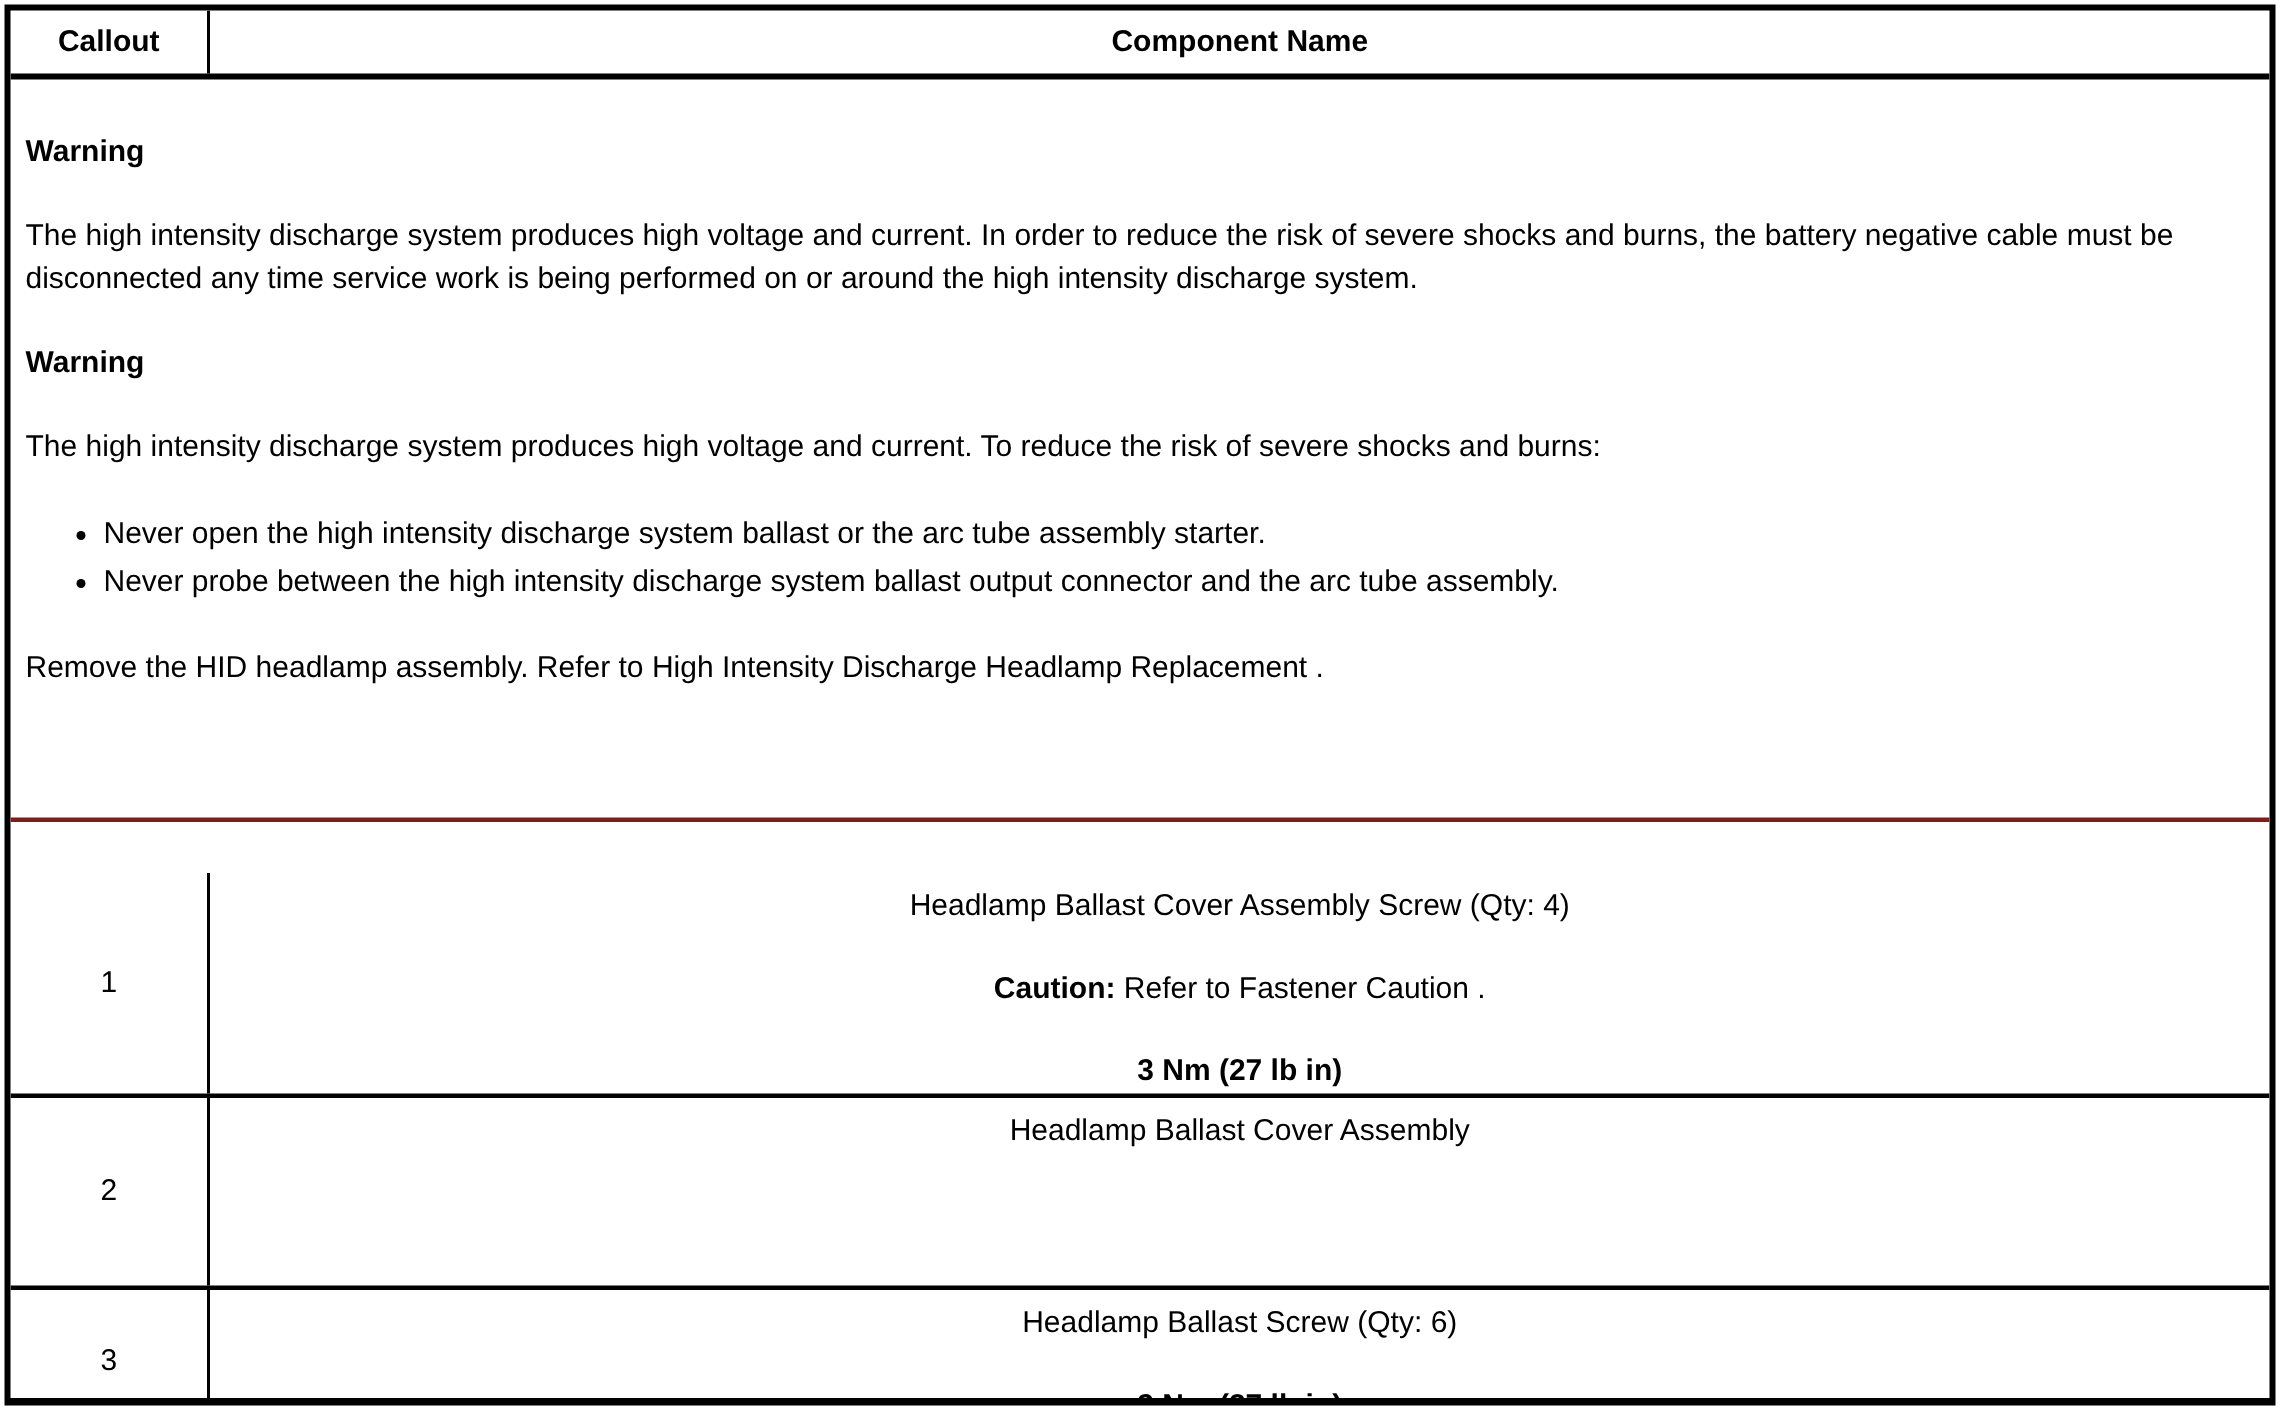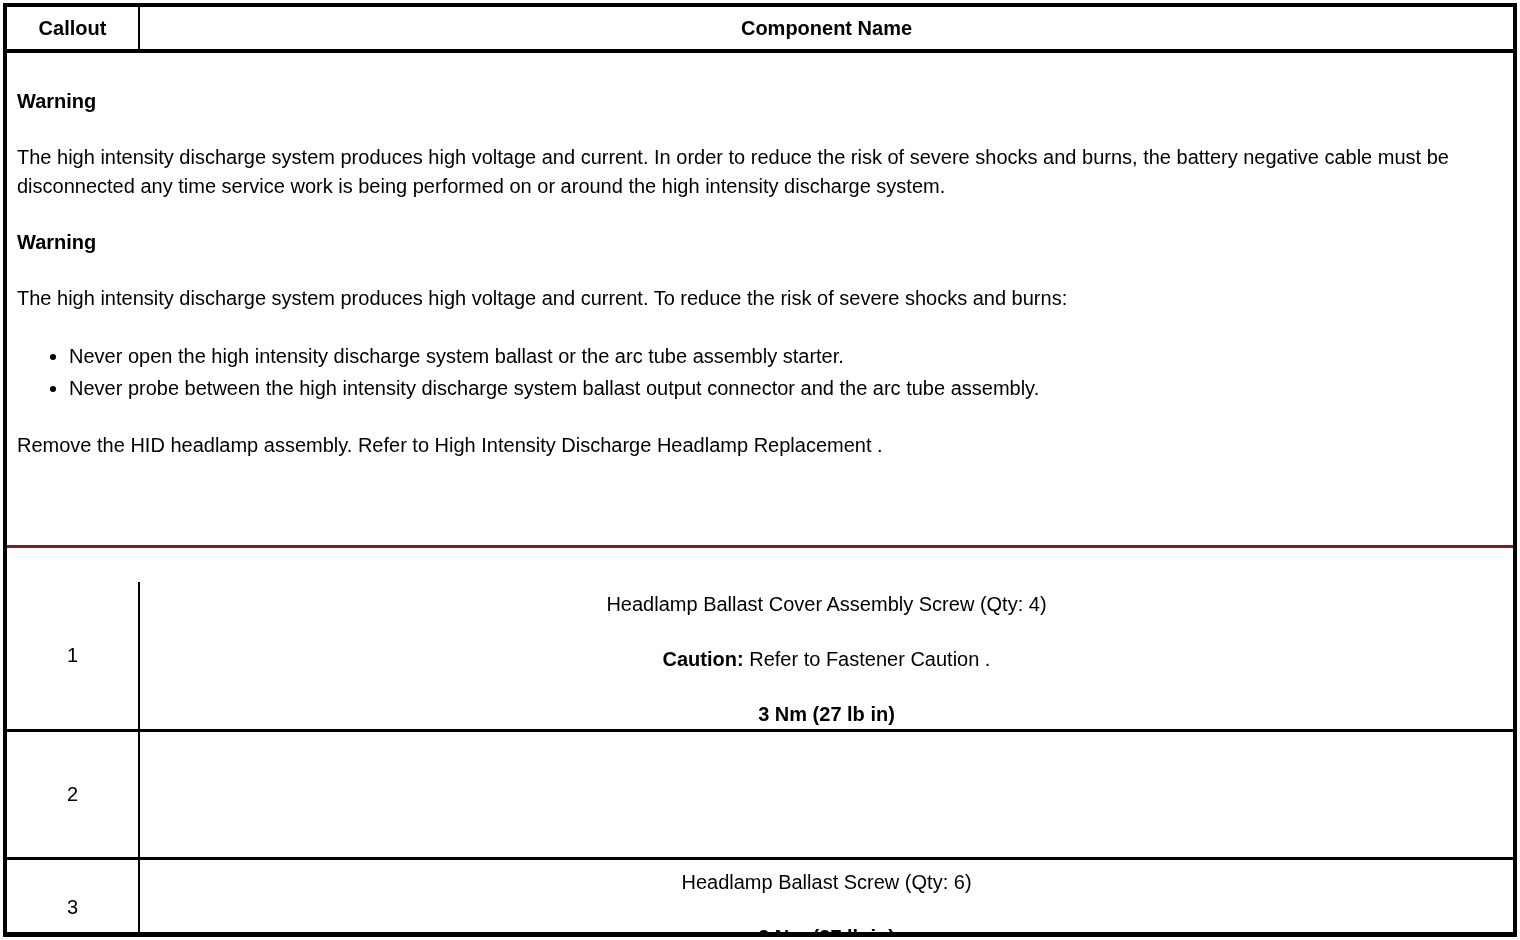--- a/index.html
+++ b/index.html
@@ -81,20 +81,21 @@
         <div class="callout-col">1</div>
         <div class="cell-lines">
           <p><span>Headlamp Ballast Cover Assembly Screw (Qty: 4)</span></p>
           <p><b>Caution:</b><span> Refer to Fastener Caution .</span></p>
           <p><b>3 Nm (27 lb in)</b></p>
         </div>
       </div>
       <div class="comp-row r1">
         <div class="callout-col">2</div>
         <div class="cell-lines">
+          <p><span>Headlamp Ballast Cover Assembly</span></p>
         </div>
       </div>
       <div class="comp-row r2">
         <div class="callout-col">3</div>
         <div class="cell-lines">
           <p><span>Headlamp Ballast Screw (Qty: 6)</span></p>
           <p><b>3 Nm (27 lb in)</b></p>
         </div>
       </div>
       <div class="comp-row r3">

